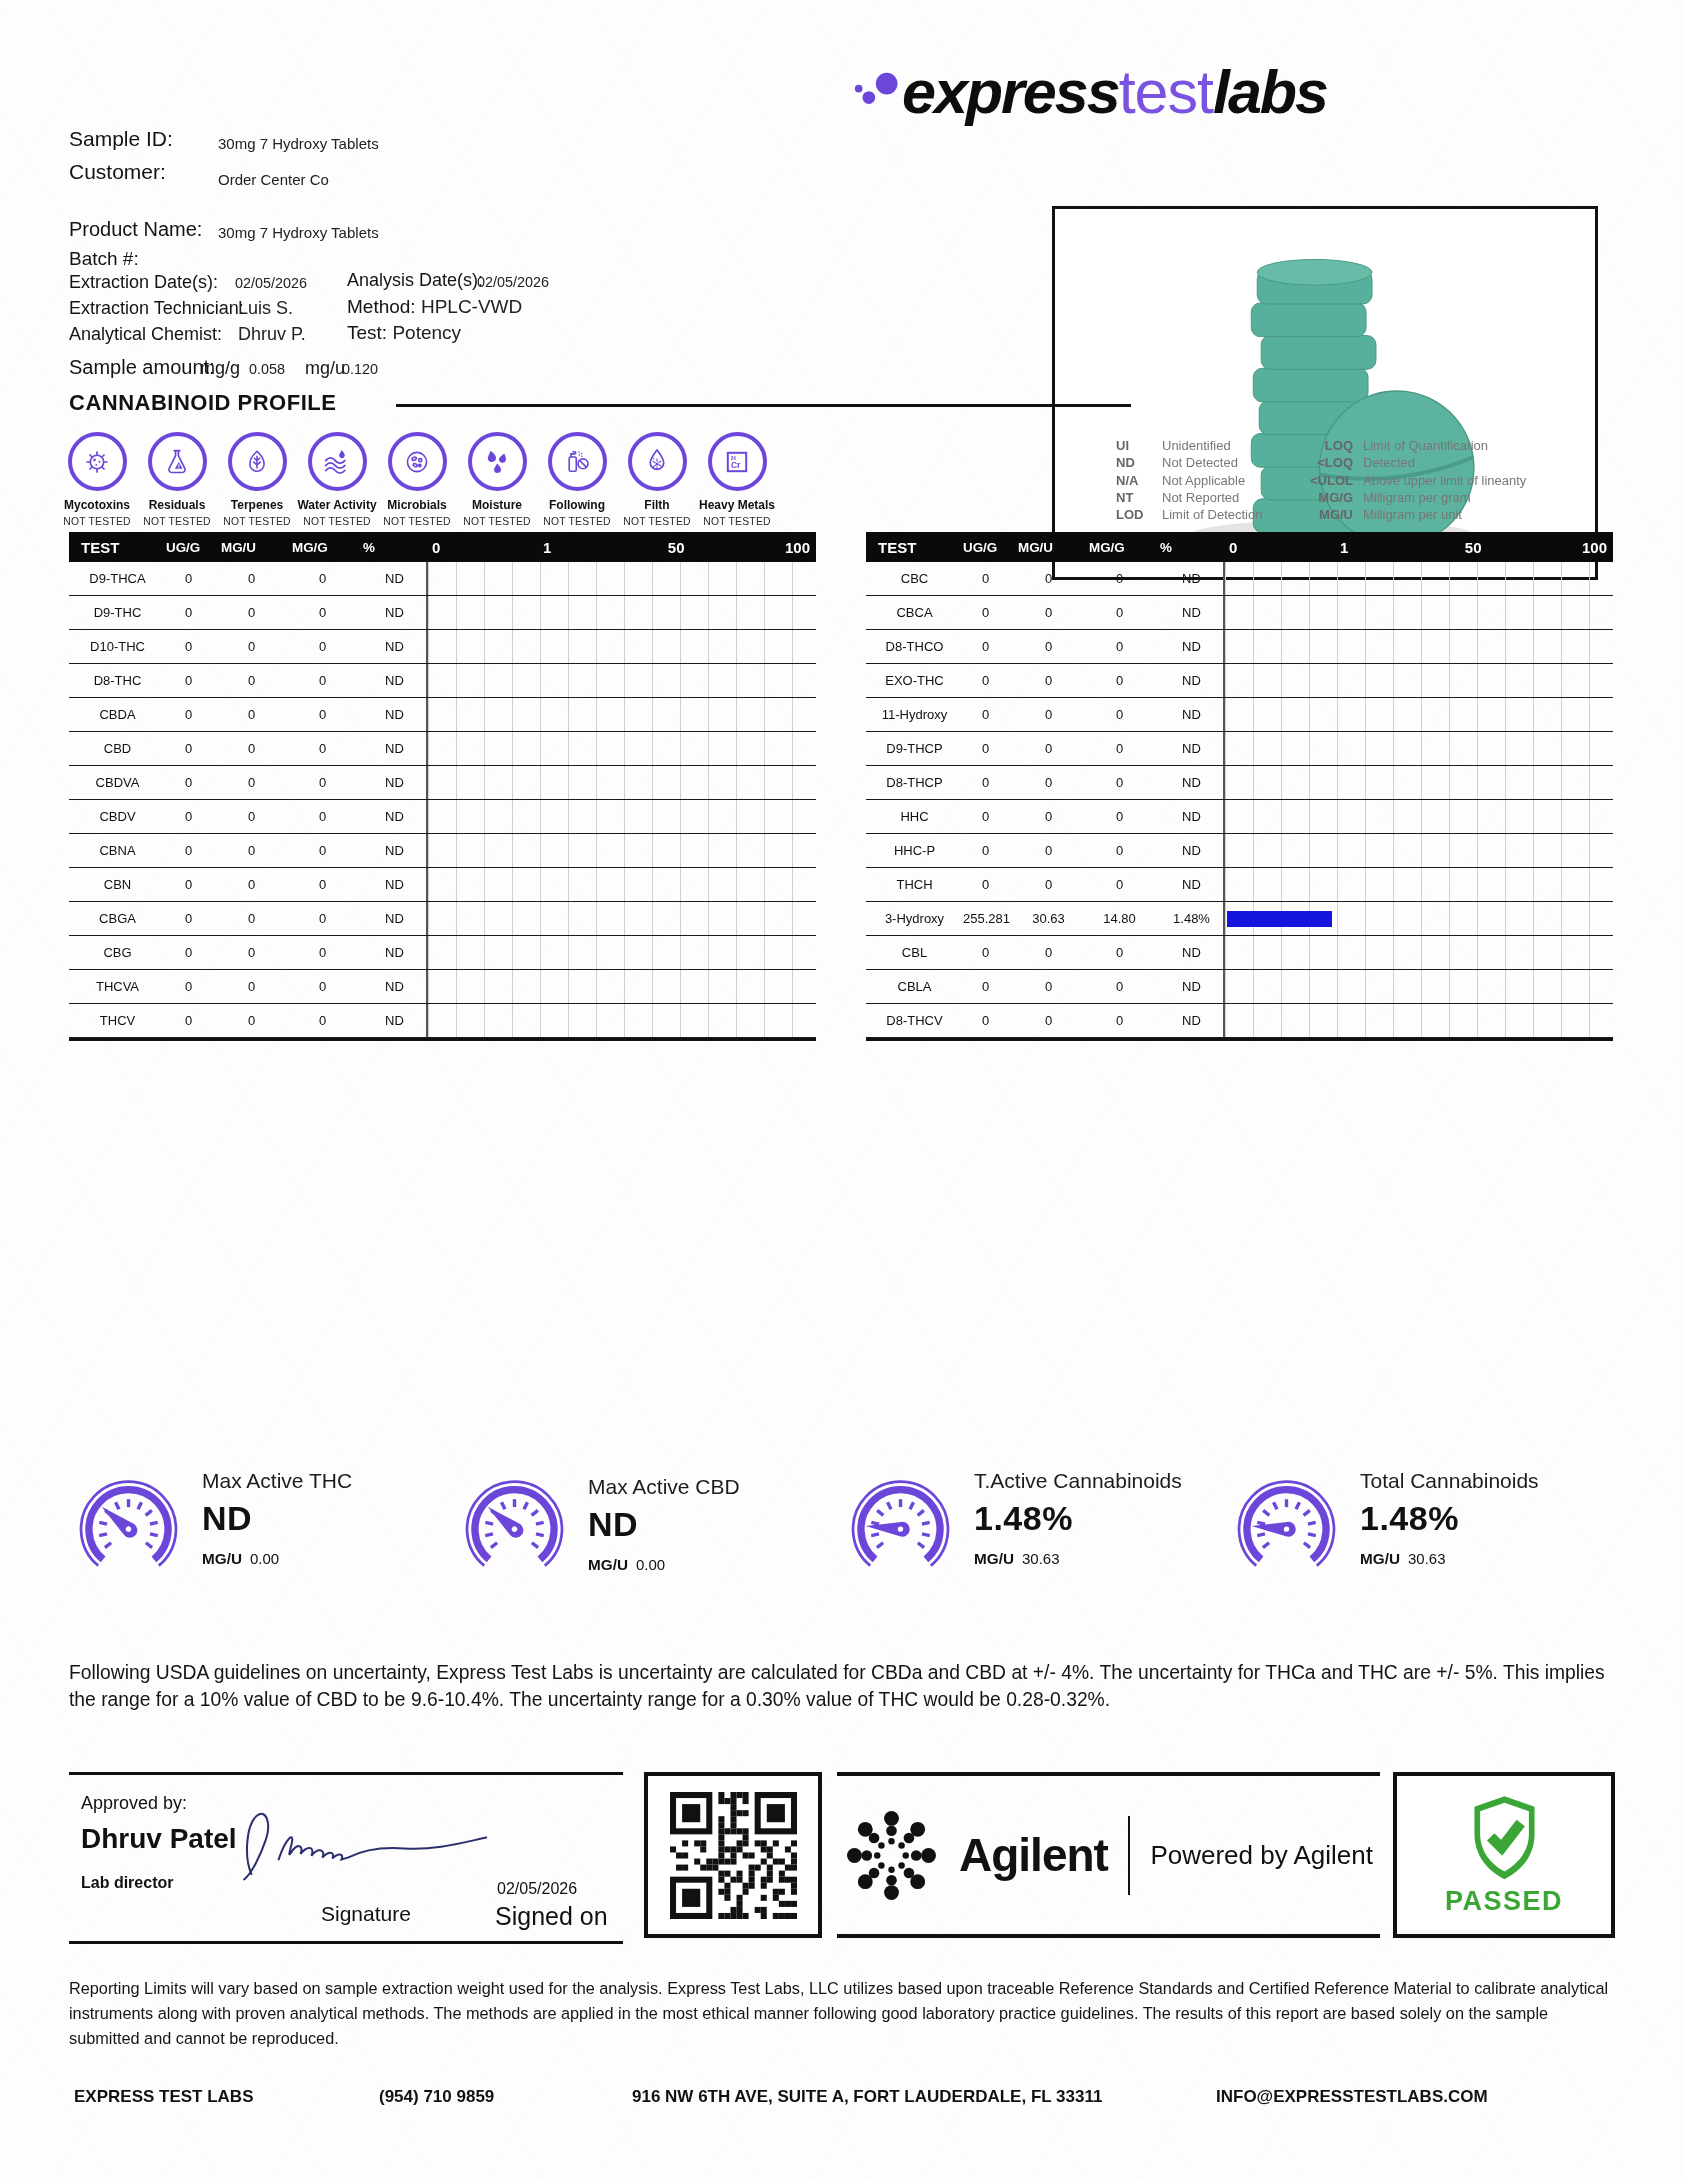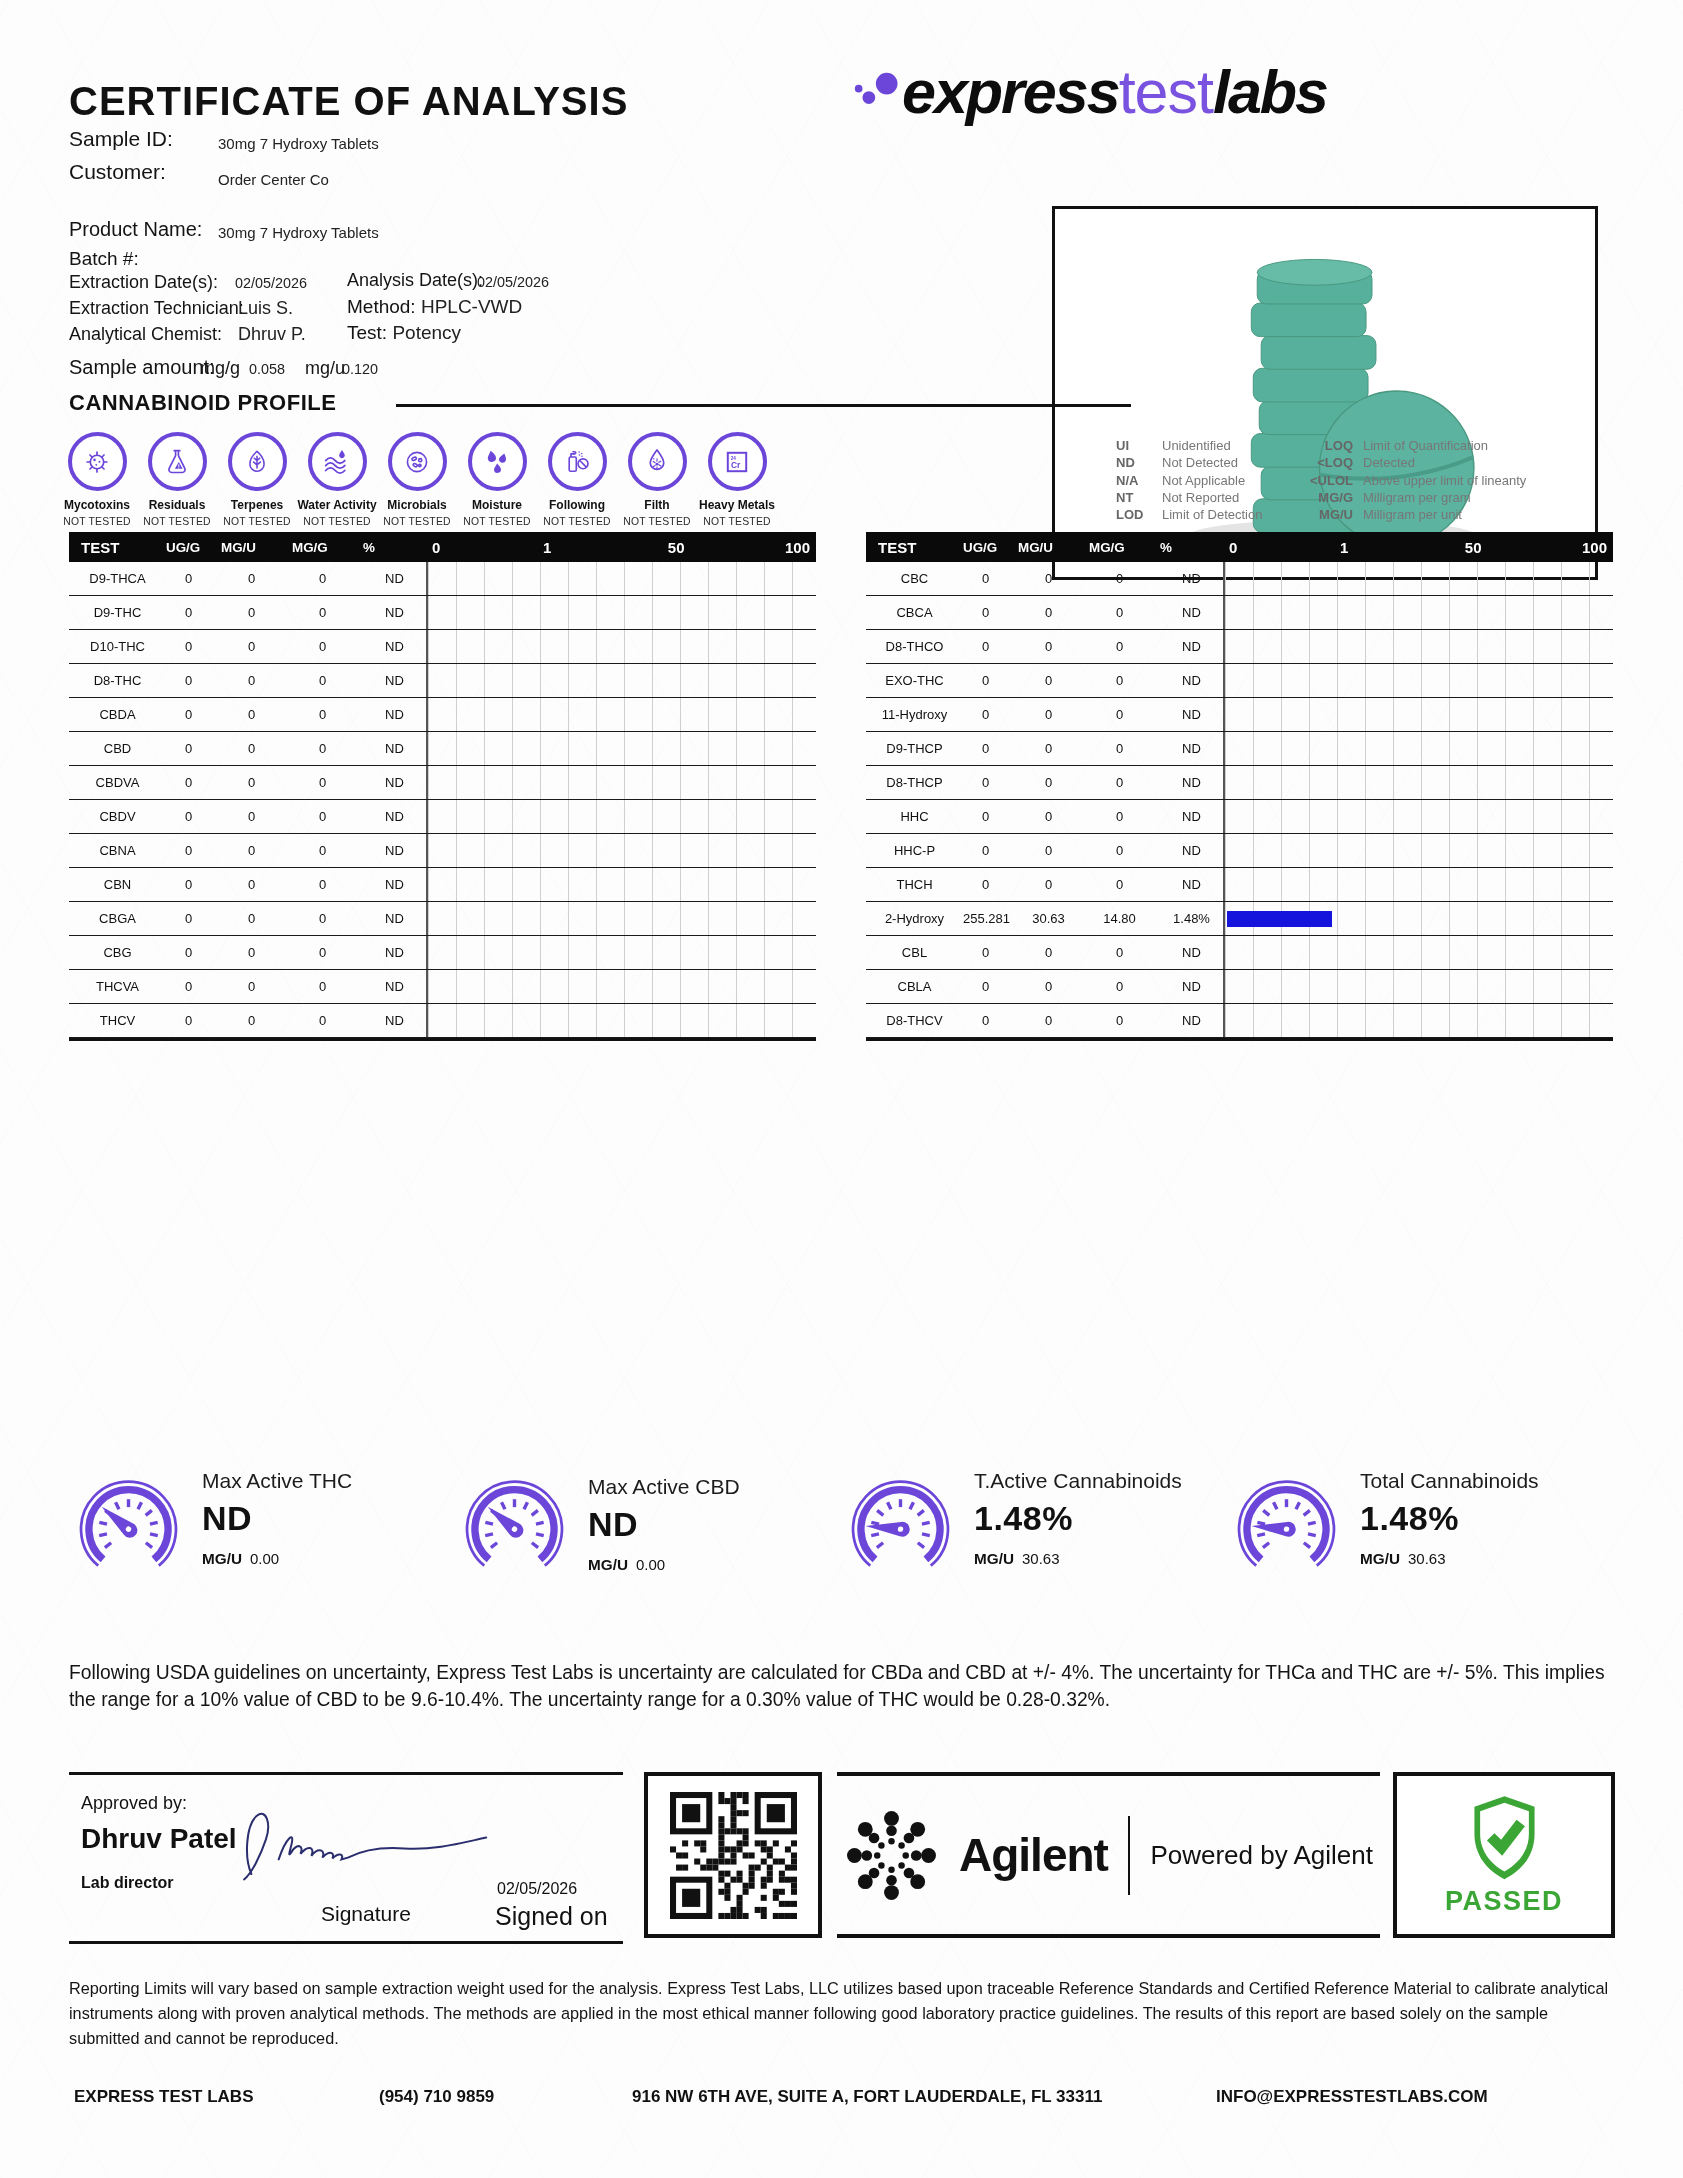--- a/index.html
+++ b/index.html
@@ -68,21 +68,20 @@
   .passed-box{border:4px solid #111;display:flex;flex-direction:column;align-items:center;justify-content:center;background:#fff;}
   .passed-label{color:#3ba636;font-weight:bold;font-size:27px;letter-spacing:1.5px;margin-top:2px;}
   
   .foot{font-weight:bold;font-size:17px;white-space:nowrap;}
 </style>
 </head>
 <body>
 
 <div class="page">
 
-  <div class="abs coa-title" style="left:69px;top:79px;">CERTIFICATE OF ANALYSIS</div>
   <div class="abs logo" style="left:851px;top:57px;">
     <svg width="51" height="69" viewBox="0 0 40 54">
       <circle cx="6" cy="24" r="3" fill="#6b46d9"></circle>
       <circle cx="14" cy="31" r="5" fill="#6b46d9"></circle>
       <circle cx="28" cy="20" r="8.5" fill="#6b46d9"></circle>
     </svg>
     <span class="lg-ex">express</span>
       <span class="lg-test">test</span>
       <span class="lg-labs">labs</span>
   </div>
@@ -600,21 +599,21 @@
           <span class="c">0</span>
           <span class="c">0</span>
           <span class="c">0</span>
           <span class="c">ND</span>
           <span class="chart-c">
             <span class="bar" style="width: 0%;"></span>
           </span>
         </div>
 
         <div class="trow">
-          <span class="c first">2-Hydroxy</span>
+          <span class="c first">3-Hydroxy</span>
           <span class="c">255.281</span>
           <span class="c">30.63</span>
           <span class="c">14.80</span>
           <span class="c">1.48%</span>
           <span class="chart-c">
             <span class="bar" style="width: 27%;"></span>
           </span>
         </div>
 
         <div class="trow">

